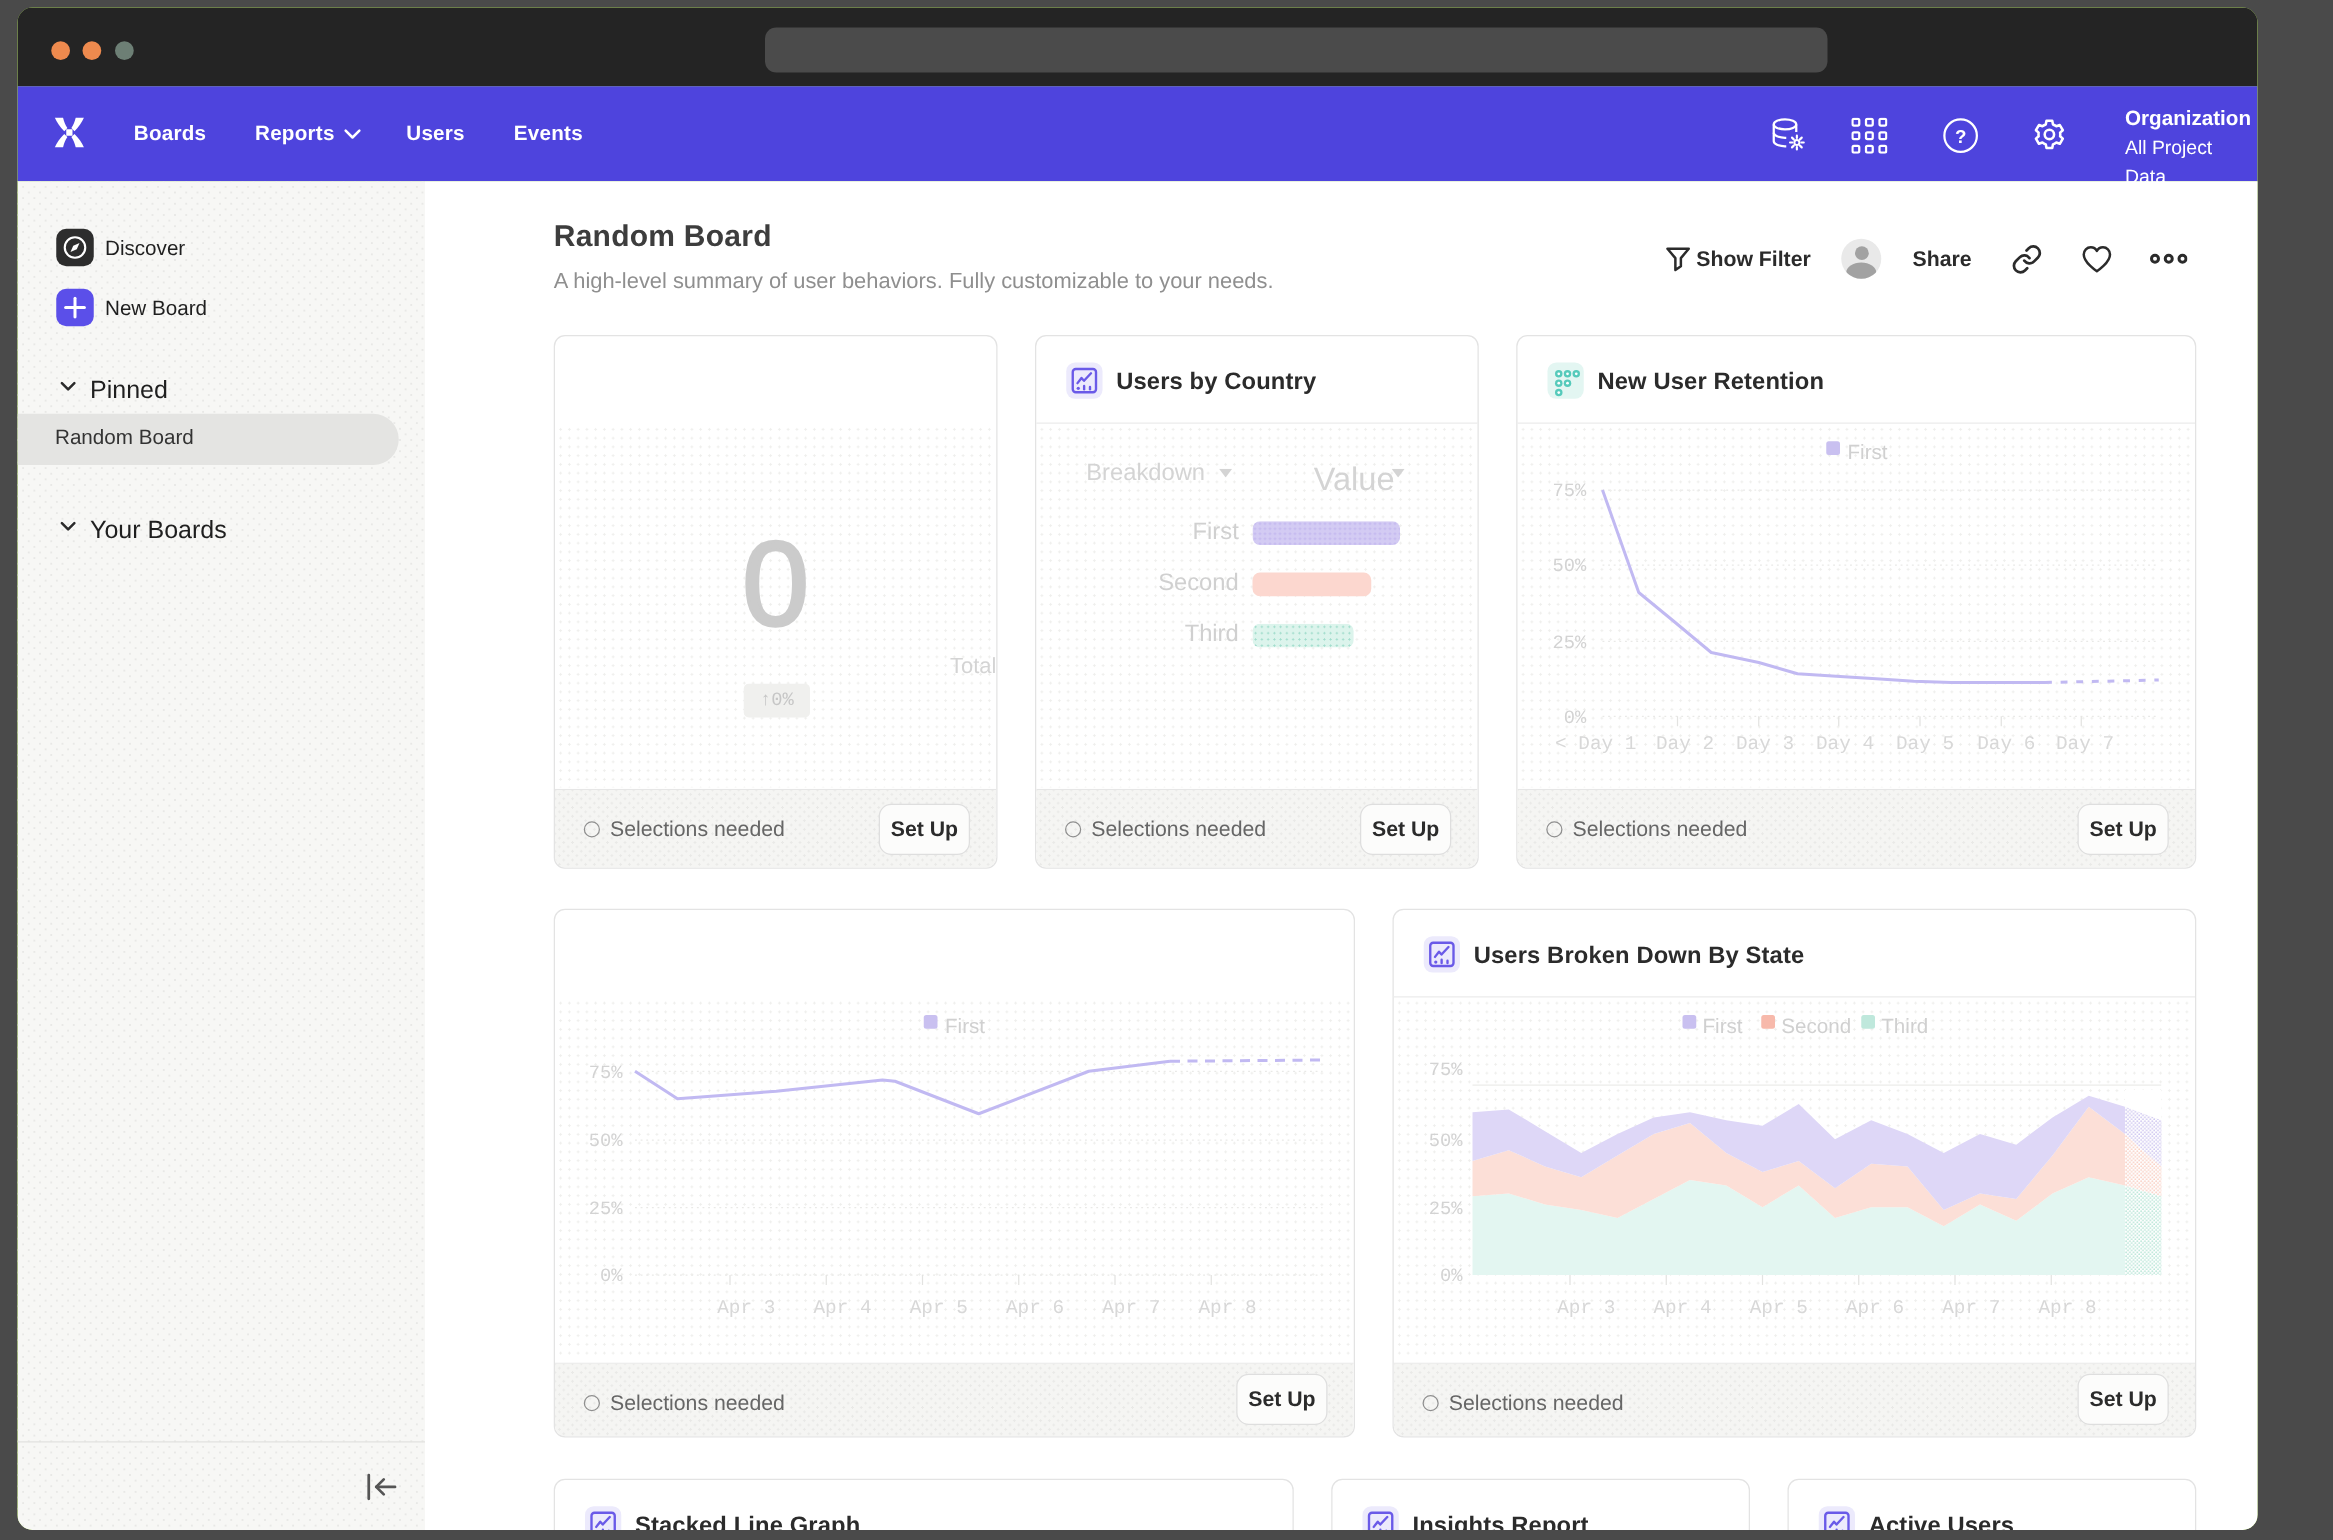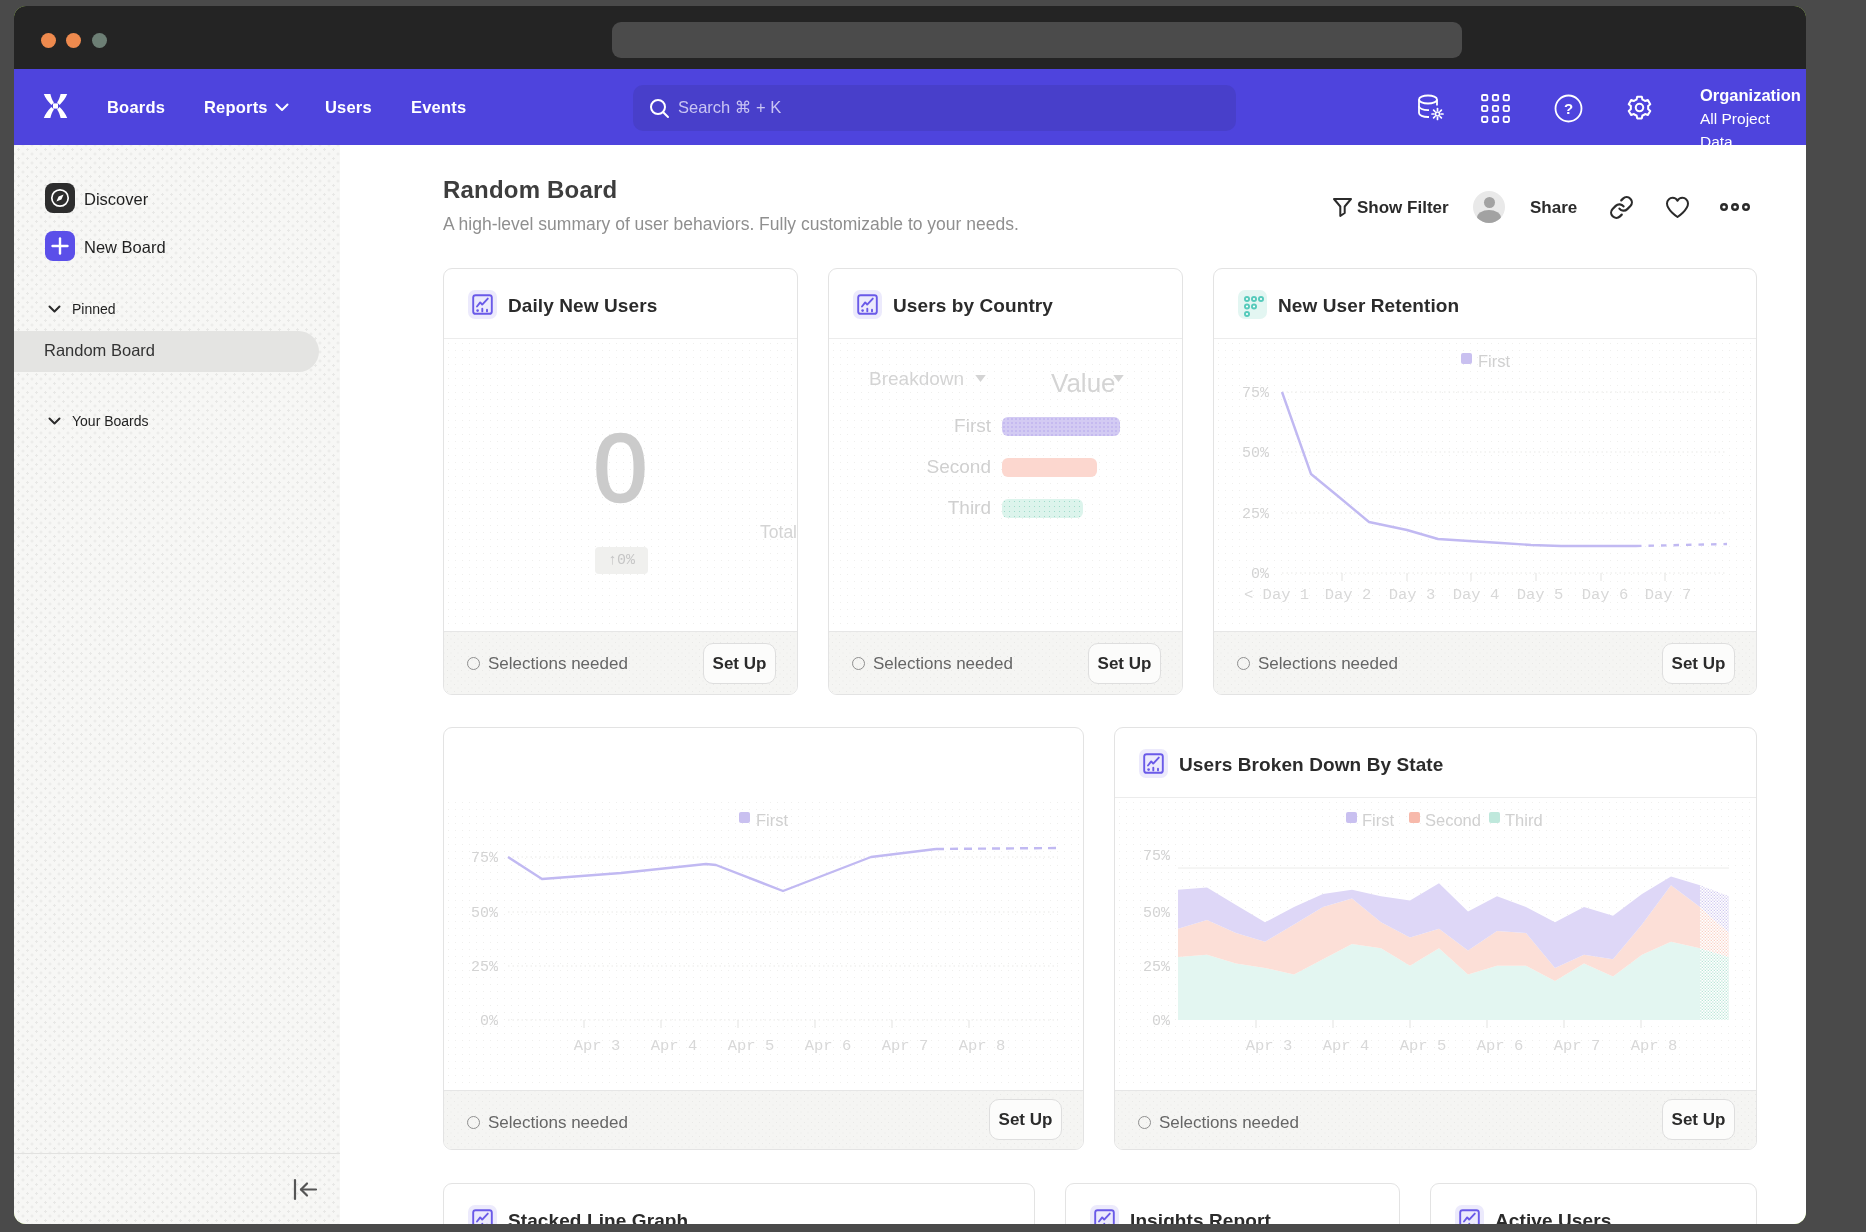--- a/index.html
+++ b/index.html
@@ -13,21 +13,21 @@
 .nitem{position:absolute;top:0;height:76px;line-height:76px;color:#fff;font-size:16.5px;font-weight:700;letter-spacing:0.2px;}
 #search{position:absolute;left:619px;top:16px;width:603px;height:46px;border-radius:10px;background:#483fca;}
 #search span{position:absolute;left:45px;top:13px;font-size:16.5px;color:#c9c5f3;}
 .navico{position:absolute;top:0;}
 #orgbox{position:absolute;left:1686px;top:14px;color:#fff;}
 #orgbox .l1{font-size:16.5px;font-weight:700;line-height:24px;}
 #orgbox .l2{font-size:15.5px;line-height:23px;}
 #sidebar{position:absolute;left:0;top:139px;width:326px;height:1079px;background-color:#f7f7f5;background-image:radial-gradient(#e8e8e6 1px,rgba(0,0,0,0) 1.1px),radial-gradient(#e8e8e6 1px,rgba(0,0,0,0) 1.1px);background-size:9px 9px;background-position:0 0,4.5px 4.5px;padding-left:15px;}
 .sico{position:absolute;left:31px;width:30px;height:30px;border-radius:8px;}
 .stext{position:absolute;left:70px;font-size:16.5px;color:#1f1f1f;}
-.shead{position:absolute;left:58px;font-size:14px;font-weight:400;color:#1f1f1f;}
+.shead{position:absolute;left:58px;font-size:20px;font-weight:400;color:#1f1f1f;}
 #pill{position:absolute;left:0;top:186px;width:305px;height:41px;border-radius:0 21px 21px 0;background:#e4e4e2;}
 #pill span{position:absolute;left:30px;top:10px;font-size:16.5px;color:#333;}
 #sdiv{position:absolute;left:0;top:1008px;width:100%;height:1px;background:#e2e2e0;}
 #main{position:absolute;left:326px;top:139px;width:1516px;height:1079px;background:#fff;overflow:hidden;}
 #btitle{position:absolute;left:103px;top:31px;font-size:24px;font-weight:700;color:#3d3d3d;letter-spacing:0.2px;}
 #bsub{position:absolute;left:103px;top:69px;font-size:17.5px;color:#8f8f8f;}
 .hctrl{position:absolute;font-size:17px;font-weight:700;color:#2b2b2b;}
 .card{position:absolute;background:#fff;border:1px solid #e3e3e3;border-radius:9px;}
 .chead{position:absolute;left:0;top:0;right:0;height:70px;border-bottom:1px solid #ececec;}
 .cicon{position:absolute;left:24px;top:21px;width:29px;height:29px;border-radius:7px;background:#eceafc;}
@@ -60,27 +60,20 @@
         <rect x="10" y="9.4" width="5" height="5.2"></rect>
       </g>
     </svg>
     <span class="nitem" style="left:93px">Boards</span>
     <span class="nitem" style="left:190px">Reports</span>
     <svg class="navico" style="top:34px;left:261px" width="14" height="9" viewBox="0 0 14 9">
         <path d="M1.5,1.5 L7,7 L12.5,1.5" fill="none" stroke="#fff" stroke-width="2" stroke-linecap="round" stroke-linejoin="round"></path>
       </svg>
     <span class="nitem" style="left:311px">Users</span>
     <span class="nitem" style="left:397px">Events</span>
-    <div id="search">
-      <svg style="position:absolute;left:16px;top:13px" width="21" height="21" viewBox="0 0 21 21">
-          <circle cx="9" cy="9" r="7" fill="none" stroke="#fff" stroke-width="2"></circle>
-          <line x1="14.2" y1="14.2" x2="19" y2="19" stroke="#fff" stroke-width="2" stroke-linecap="round"></line>
-        </svg>
-      <span>Search ⌘ + K</span>
-    </div>
     <svg class="navico" style="left:1402px;top:25px" width="30" height="28" viewBox="0 0 30 28">
       <ellipse cx="12" cy="5.5" rx="9" ry="4" fill="none" stroke="#fff" stroke-width="1.8"></ellipse>
       <path d="M3,5.5 L3,19 C3,21.2 7,23 12,23 L13,23" fill="none" stroke="#fff" stroke-width="1.8"></path>
       <path d="M21,5.5 L21,11.5" fill="none" stroke="#fff" stroke-width="1.8"></path>
       <path d="M3,12.2 C3,14.4 7,16.2 12,16.2 L13,16.2" fill="none" stroke="#fff" stroke-width="1.8"></path>
       <g transform="translate(21.5,20)">
         <circle cx="0" cy="0" r="2" fill="none" stroke="#fff" stroke-width="1.6"></circle>
         <g stroke="#fff" stroke-width="1.7" stroke-linecap="round">
           <line x1="0" y1="-5.5" x2="0" y2="-3.6"></line>
             <line x1="0" y1="3.6" x2="0" y2="5.5"></line>
@@ -183,34 +176,20 @@
     <svg style="position:absolute;left:1380px;top:57px" width="30" height="10" viewBox="0 0 30 10">
       <g fill="none" stroke="#2b2b2b" stroke-width="2.4">
         <circle cx="4" cy="5" r="2.8"></circle>
           <circle cx="15" cy="5" r="2.8"></circle>
           <circle cx="26" cy="5" r="2.8"></circle>
       </g>
     </svg>
 
     <div class="card" style="left:103px;top:123px;width:355px;height:427px">
       <div class="cbody"></div>
-      <div class="chead">
-        <div class="cicon">
-            <svg width="29" height="29" viewBox="0 0 29 29">
-              <g stroke="#6a5ae8" fill="none" stroke-width="1.9">
-                <rect x="5.2" y="5.2" width="18.6" height="18.6" rx="2.4"></rect>
-                <path d="M9,16.5 L12.2,12.4 L14.2,14.6 L19.8,8.6" stroke-linecap="round" stroke-linejoin="round"></path>
-                <line x1="14.3" y1="18.8" x2="14.3" y2="21.4" stroke-linecap="round"></line>
-                <line x1="19" y1="19.6" x2="19" y2="21.4" stroke-linecap="round"></line>
-              </g>
-              <circle cx="9.6" cy="20.6" r="1.3" fill="#6a5ae8"></circle>
-            </svg>
-          </div>
-        <span class="ctitle">Daily New Users</span>
-      </div>
       <div style="position:absolute;left:0;top:151px;width:100%;height:96px;line-height:96px;text-align:center;font-size:96px;color:#cbcbcb;-webkit-text-stroke:2.5px #cbcbcb">0</div>
       <div style="position:absolute;left:0;top:253px;width:100%;text-align:right;font-size:17.5px;color:#d4d4d4">Total</div>
       <div class="mono" style="position:absolute;left:151px;top:278px;width:53px;height:27px;border-radius:4px;background:#f0f0ee;text-align:center;line-height:27px;font-size:15px;color:#c6c6c6">↑0%</div>
       <div class="cfoot">
           <span class="sel"></span>
           <span class="seltxt">Selections needed</span>
           <div class="setup">Set Up</div>
         </div>
     </div>
 

